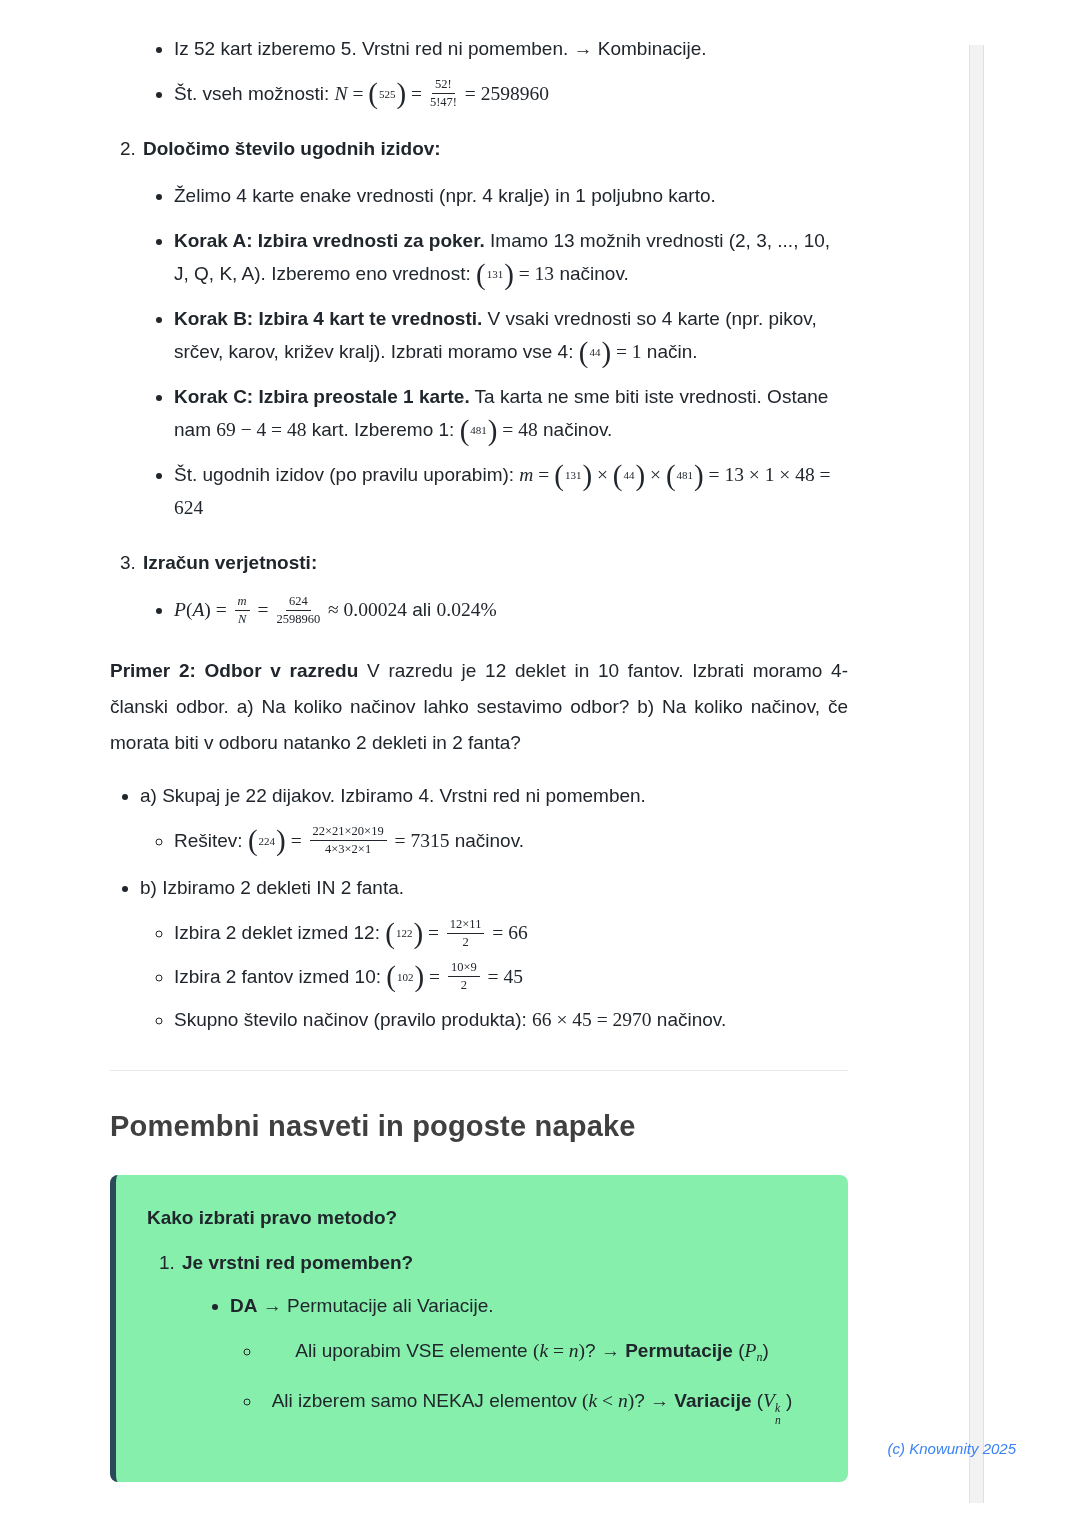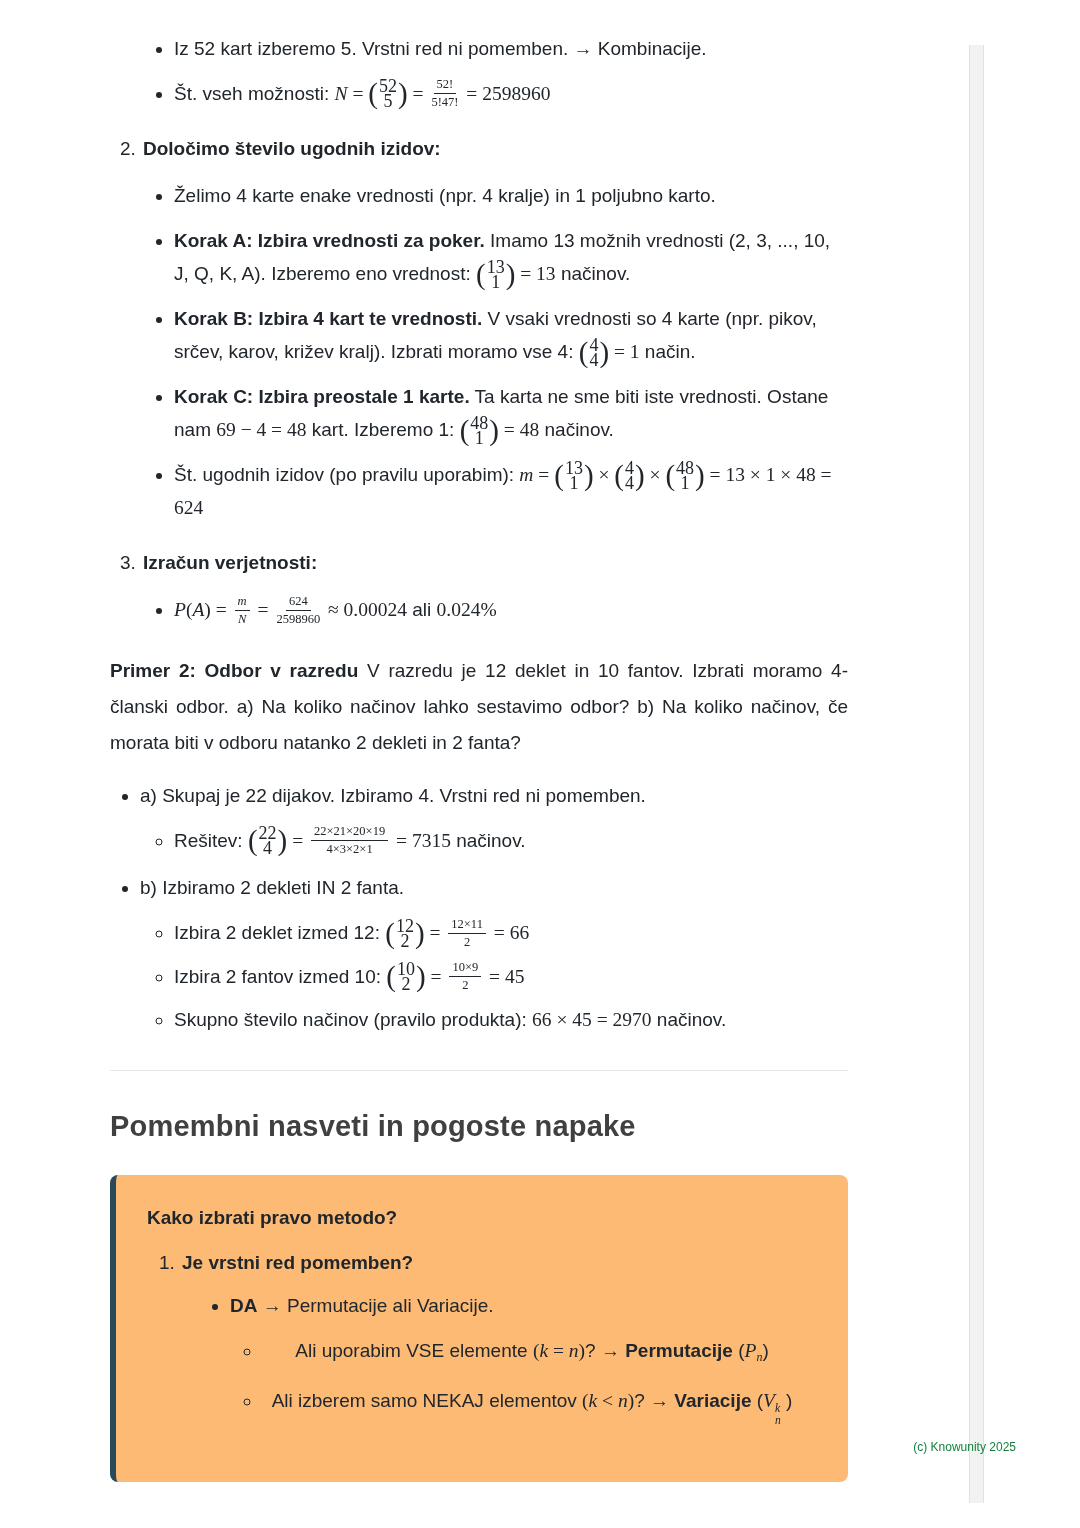--- a/index.html
+++ b/index.html
@@ -24,40 +24,40 @@
   .num-row { display: flex; align-items: baseline; margin: 22px 0 14px 10px; line-height: 33px; }
   .num-marker { flex: none; width: 23px; }
   .bold { font-weight: 700; }
 
   .para { margin: 26px 0 0; line-height: 36px; text-align: justify; }
 
   .math { font-family: "Liberation Serif", "DejaVu Serif", serif; font-size: 19.5px; }
   .mi { font-style: italic; }
   .binom { display: inline-flex; align-items: center; vertical-align: middle; position: relative; top: -1px; }
   .bp { font-size: 29px; line-height: 27px; font-family: "Liberation Serif", "DejaVu Serif", serif; font-style: normal; }
-  .bs { display: inline-flex; flex-direction: column; align-items: center; font-size: 18px; line-height: 12px; row-gap: 3px; padding: 0 1px; }
+  .bs { display: inline-flex; flex-direction: row; align-items: center; font-size: 11px; line-height: 12px; row-gap: 3px; padding: 0 1px; }
   .frac { display: inline-flex; flex-direction: column; align-items: center; vertical-align: middle; font-size: 12.5px; line-height: 13px; margin: 0 3px; position: relative; top: -1px; text-align: center; }
   .fn { padding: 0 3px 2px; border-bottom: 1px solid #20262c; }
   .fd { padding-top: 2px; }
   .fit { font-style: italic; }
   .msb { font-size: 12px; vertical-align: -4px; }
   .mss { display: inline-flex; flex-direction: column; align-items: flex-start; font-size: 11.5px; line-height: 11px; row-gap: 1px; vertical-align: -5px; }
 
   .divider { border: none; border-top: 1px solid #e6e8eb; margin: 34px 0 0; }
   .tips-heading { margin: 38px 0 0; font-size: 29px; line-height: 34px; font-weight: 700; color: #404040; letter-spacing: 0.2px; }
 
-  .callout { margin-top: 32px; background: #fdba74; border-left: 6px solid #2a4a59; border-radius: 8px; padding: 26px 30px 46px 31px; }
+  .callout { margin-top: 32px; background: #86efac; border-left: 6px solid #2a4a59; border-radius: 8px; padding: 26px 30px 46px 31px; }
   .callout-title { margin: 0; line-height: 33px; }
   .callout .num-row { margin: 12px 0 0 12px; }
   .callout-list { padding-left: 67px; margin-top: 0; }
   .callout-list > li { margin: 10px 16px; line-height: 33px; }
   .callout .circle-list { padding-left: 32px; text-align: center; }
 
   .scrollbar-track { position: absolute; left: 969px; top: 45px; width: 15px; height: 1458px; background: #f2f2f2; border-left: 1px solid #e1e1e1; border-right: 1px solid #e1e1e1; z-index: 1; }
-  .watermark { position: absolute; top: 1440px; right: 64px; font-size: 12px; color: #15803d; z-index: 2; }
+  .watermark { position: absolute; top: 1440px; right: 64px; font-size: 15px; color: #3b82f6; z-index: 2; font-style: italic; }
 </style>
 </head>
 <body>
 
 <div class="content">
 
   <ul class="disc-list top-list">
     <li>
       <span><span>Iz 52 kart izberemo 5. Vrstni red ni pomemben. → Kombinacije.</span></span>
     </li>

